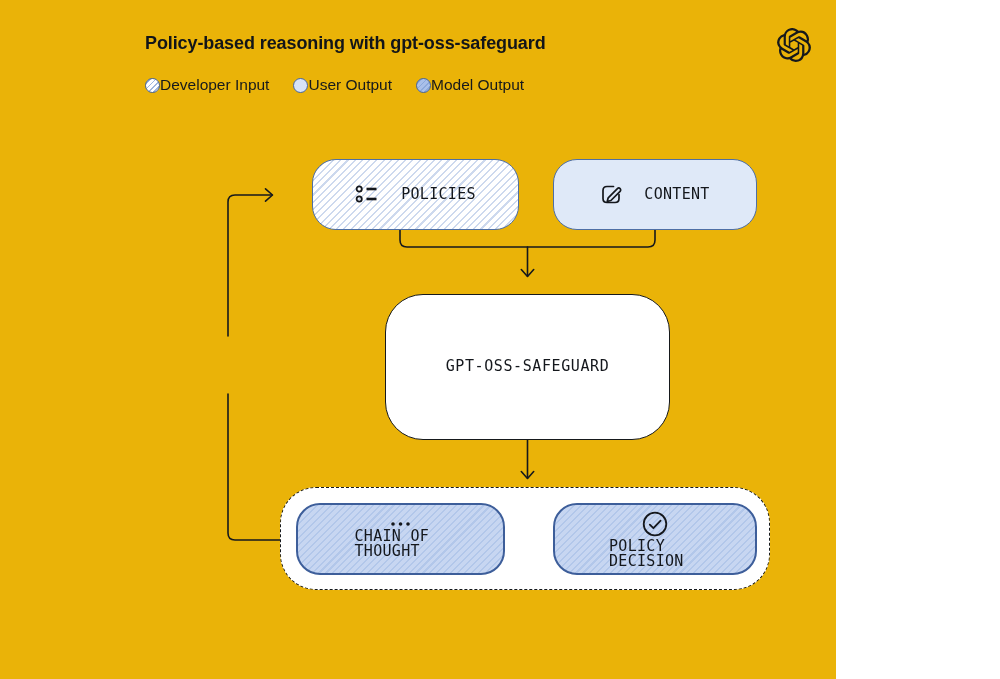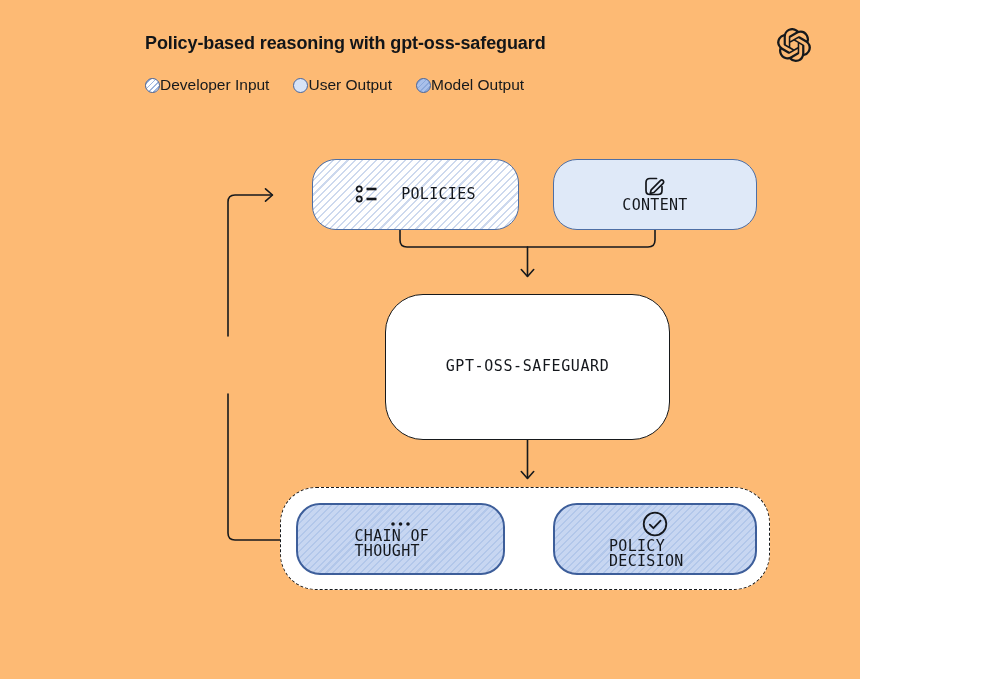--- a/index.html
+++ b/index.html
@@ -1,18 +1,18 @@
 <!DOCTYPE html>
 <html><head>
 <meta charset="utf-8">
 <style>
   html,body{margin:0;padding:0;background:#ffffff;}
   .canvas{
-    position:relative;width:836px;height:679px;background:#fdba74;
-    font-family:"Liberation Sans", sans-serif;color:#16191c;overflow:hidden;padding-left:24px;
+    position:relative;width:836px;height:679px;background:#eab308;
+    font-family:"Liberation Sans", sans-serif;color:#16191c;overflow:hidden;
   }
   
   .title{
     position:absolute;left:145px;top:33px;font-size:18px;font-weight:bold;
     letter-spacing:-0.1px;color:#121519;
   }
   .logo{position:absolute;left:777px;top:28px;width:34px;height:34px;}
   
   .legend{position:absolute;left:145px;top:76px;display:flex;align-items:center;column-gap:24px;}
   .legend-item{display:flex;align-items:center;column-gap:0;}
@@ -29,21 +29,21 @@
     display:flex;align-items:center;justify-content:center;column-gap:20px;
   }
   .node-label{
     font-family:"DejaVu Sans Mono","Liberation Mono",monospace;
     font-size:15px;letter-spacing:0.3px;line-height:15.5px;color:#14171c;white-space:pre-wrap;
   }
   .hatch-light{background:repeating-linear-gradient(135deg,#ffffff 0px,#ffffff 3.6px,#cdd9ee 3.6px,#cdd9ee 5.1px);}
   .fill-light{background:#dfe9f8;}
   .hatch-mid{background:repeating-linear-gradient(135deg,#c7d6f1 0px,#c7d6f1 3.4px,#b2c7ea 3.4px,#b2c7ea 4.9px);flex-direction:column;}
   .node-policies{left:312px;top:159px;width:207px;height:71px;border:1.5px solid #4e6fa5;}
-  .node-content {left:553px;top:159px;width:204px;height:71px;border:1.5px solid #4e6fa5;flex-direction:column;}
+  .node-content {left:553px;top:159px;width:204px;height:71px;border:1.5px solid #4e6fa5;}
   .node-model{
     left:385px;top:294px;width:285px;height:146px;border:1.5px solid #16191c;
     border-radius:38px;background:#ffffff;
   }
   .group-output{
     position:absolute;z-index:1;left:280px;top:487px;width:490px;height:103px;
     border:1.6px dashed #16191c;border-radius:36px;box-sizing:border-box;background:#ffffff;
   }
   .node-cot     {left:296px;top:503px;width:209px;height:72px;border:2px solid #3d5e9a;}
   .node-decision{left:553px;top:503px;width:204px;height:72px;border:2px solid #3d5e9a;}

